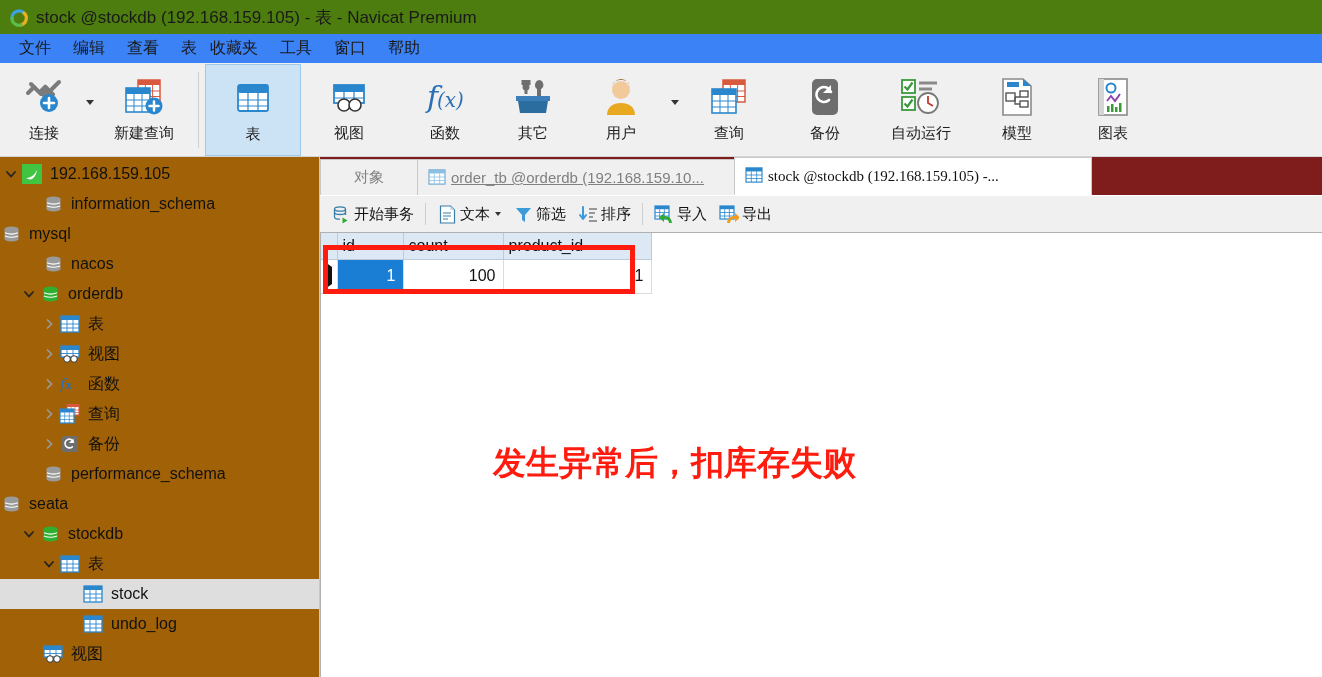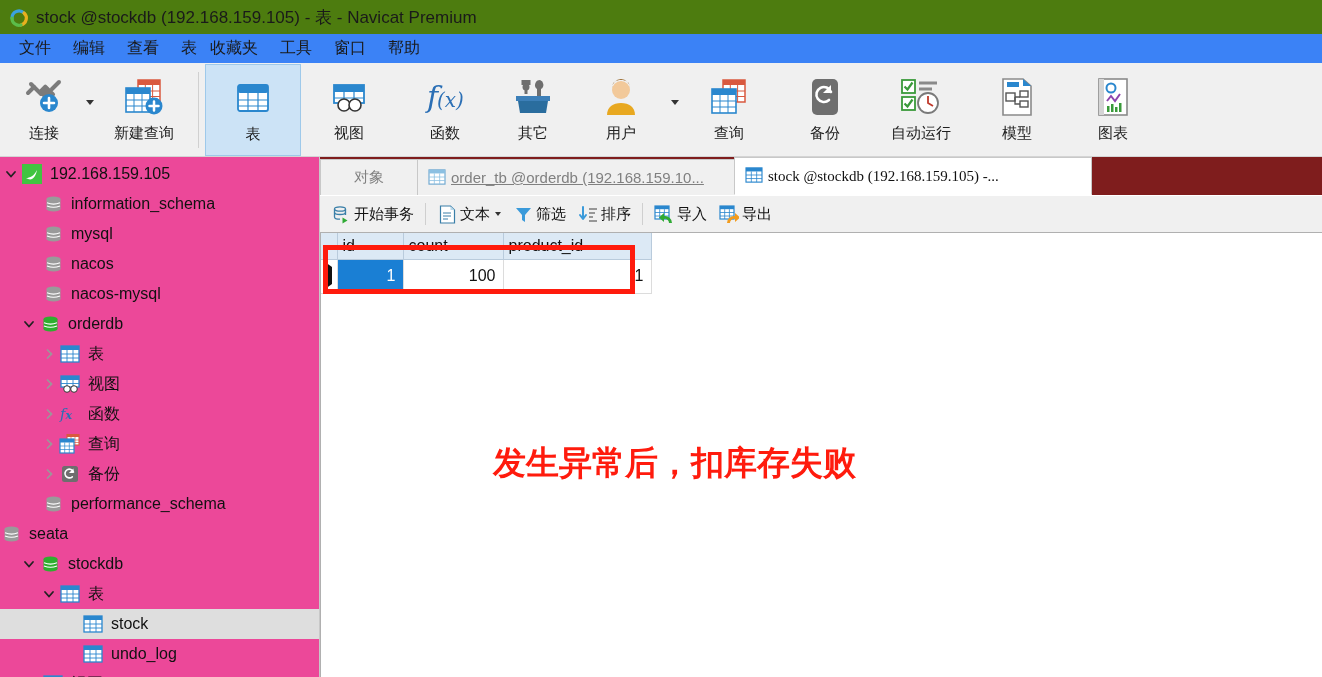--- a/index.html
+++ b/index.html
@@ -101,21 +101,21 @@
   #body {
     display: flex;
     height: 520px;
     background: #ffffff;
   }
 
   
   #sidebar {
     width: 320px;
     flex: none;
-    background: #ec4899;
+    background: #a16207;
     border-right: 1px solid #c8c8c8;
     overflow: hidden;
     padding-top: 2px;
   }
   .tree-row {
     height: 30px;
     display: flex;
     align-items: center;
     font-size: 16px;
     color: #111;
@@ -539,21 +539,21 @@
               <ellipse cx="9.5" cy="14" rx="7" ry="2.6"></ellipse>
             </g>
             <g stroke="#fff" stroke-width="1.1" fill="none">
               <path d="M3 7.8 q6.5 2.6 13 0"></path>
               <path d="M3 11 q6.5 2.6 13 0"></path>
             </g>
           </svg>
       </span>
       <span class="tree-label">information_schema</span>
     </div>
-    <div class="tree-row" style="padding-left:42px">
+    <div class="tree-row" style="">
       <span class="tree-icon">
         <svg width="19" height="19" viewBox="0 0 19 19">
             <g fill="#9a9a9a">
               <ellipse cx="9.5" cy="4" rx="7" ry="2.6"></ellipse>
               <rect x="2.5" y="4" width="14" height="10"></rect>
               <ellipse cx="9.5" cy="14" rx="7" ry="2.6"></ellipse>
             </g>
             <g stroke="#fff" stroke-width="1.1" fill="none">
               <path d="M3 7.8 q6.5 2.6 13 0"></path>
               <path d="M3 11 q6.5 2.6 13 0"></path>
@@ -570,36 +570,20 @@
               <rect x="2.5" y="4" width="14" height="10"></rect>
               <ellipse cx="9.5" cy="14" rx="7" ry="2.6"></ellipse>
             </g>
             <g stroke="#fff" stroke-width="1.1" fill="none">
               <path d="M3 7.8 q6.5 2.6 13 0"></path>
               <path d="M3 11 q6.5 2.6 13 0"></path>
             </g>
           </svg>
       </span>
       <span class="tree-label">nacos</span>
-    </div>
-    <div class="tree-row" style="padding-left:42px">
-      <span class="tree-icon">
-        <svg width="19" height="19" viewBox="0 0 19 19">
-            <g fill="#9a9a9a">
-              <ellipse cx="9.5" cy="4" rx="7" ry="2.6"></ellipse>
-              <rect x="2.5" y="4" width="14" height="10"></rect>
-              <ellipse cx="9.5" cy="14" rx="7" ry="2.6"></ellipse>
-            </g>
-            <g stroke="#fff" stroke-width="1.1" fill="none">
-              <path d="M3 7.8 q6.5 2.6 13 0"></path>
-              <path d="M3 11 q6.5 2.6 13 0"></path>
-            </g>
-          </svg>
-      </span>
-      <span class="tree-label">nacos-mysql</span>
     </div>
 
     <div class="tree-row" style="padding-left:22px">
       <span class="tw">
         <svg width="12" height="12" viewBox="0 0 12 12">
             <path d="M2 4 L6 8.5 L10 4" stroke="#222" stroke-width="1.8" fill="none" stroke-linecap="round"></path>
           </svg>
       </span>
       <span class="tree-icon">
         <svg width="19" height="19" viewBox="0 0 19 19">

